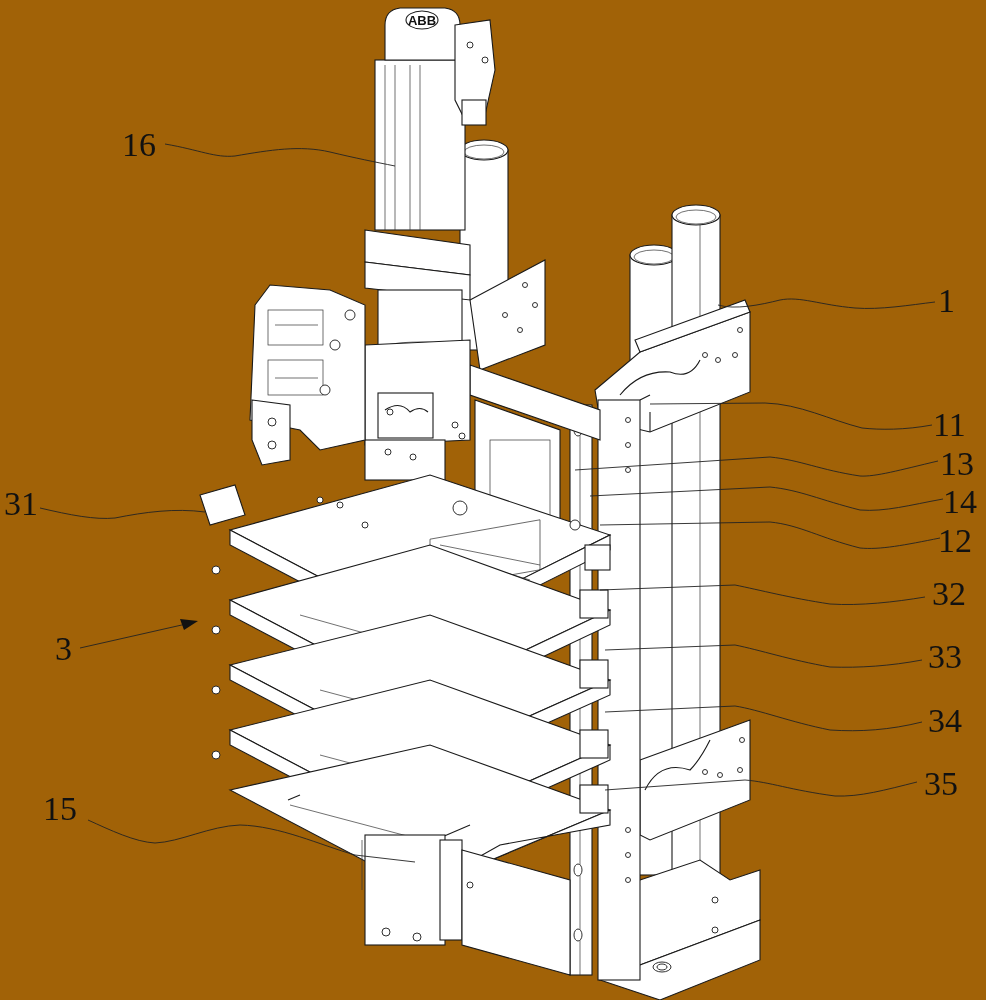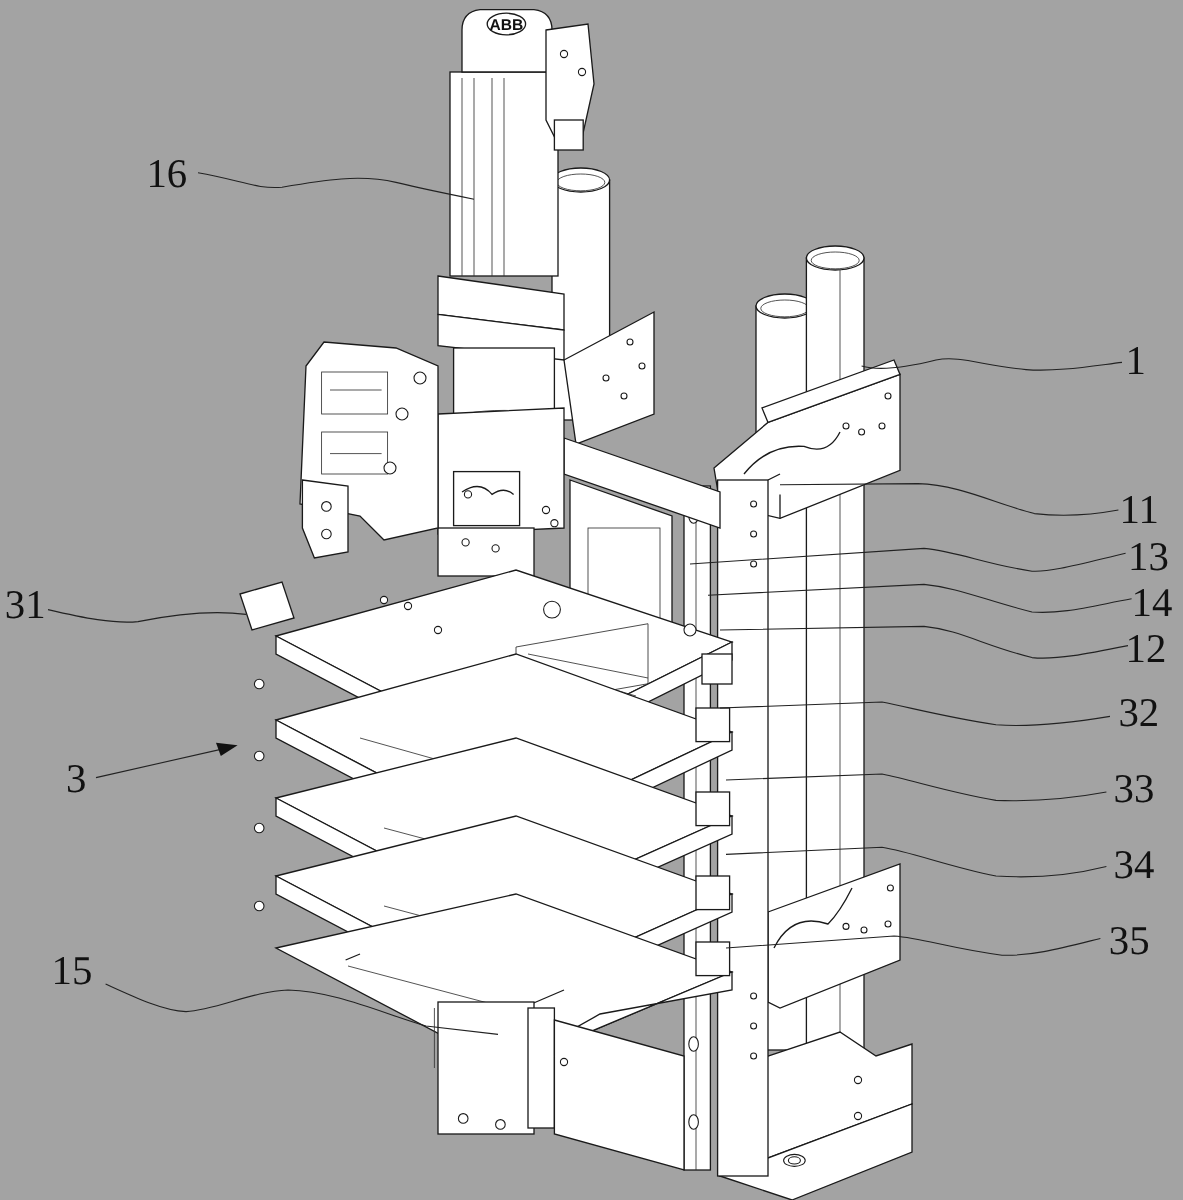--- a/index.html
+++ b/index.html
@@ -1,16 +1,16 @@
 <!DOCTYPE html>
 <html><head>
 <meta charset="utf-8">
 <style>
   html, body { margin: 0; padding: 0; background: #ffffff; }
-  #stage { position: relative; width: 986px; height: 1000px; overflow: hidden; background: #a3a3a3; }
+  #stage { position: relative; width: 986px; height: 1000px; overflow: hidden; background: #a16207; }
   svg { position: absolute; left: 0; top: 0; }
   .ln { fill: none; stroke: #1a1a1a; stroke-width: 1.1; }
   .lt { fill: none; stroke: #333; stroke-width: 0.7; }
   .fw { fill: #ffffff; stroke: #1a1a1a; stroke-width: 1.1; }
   .hole { fill: #fff; stroke: #1a1a1a; stroke-width: 0.9; }
   .leader { fill: none; stroke: #222; stroke-width: 0.9; }
   .lbl { font-family: "Liberation Serif", "DejaVu Serif", serif; font-size: 34px; fill: #111; }
   .logo { font-family: "Liberation Sans", sans-serif; font-size: 13px; font-weight: bold; fill: #111; }
 </style>
 </head>

